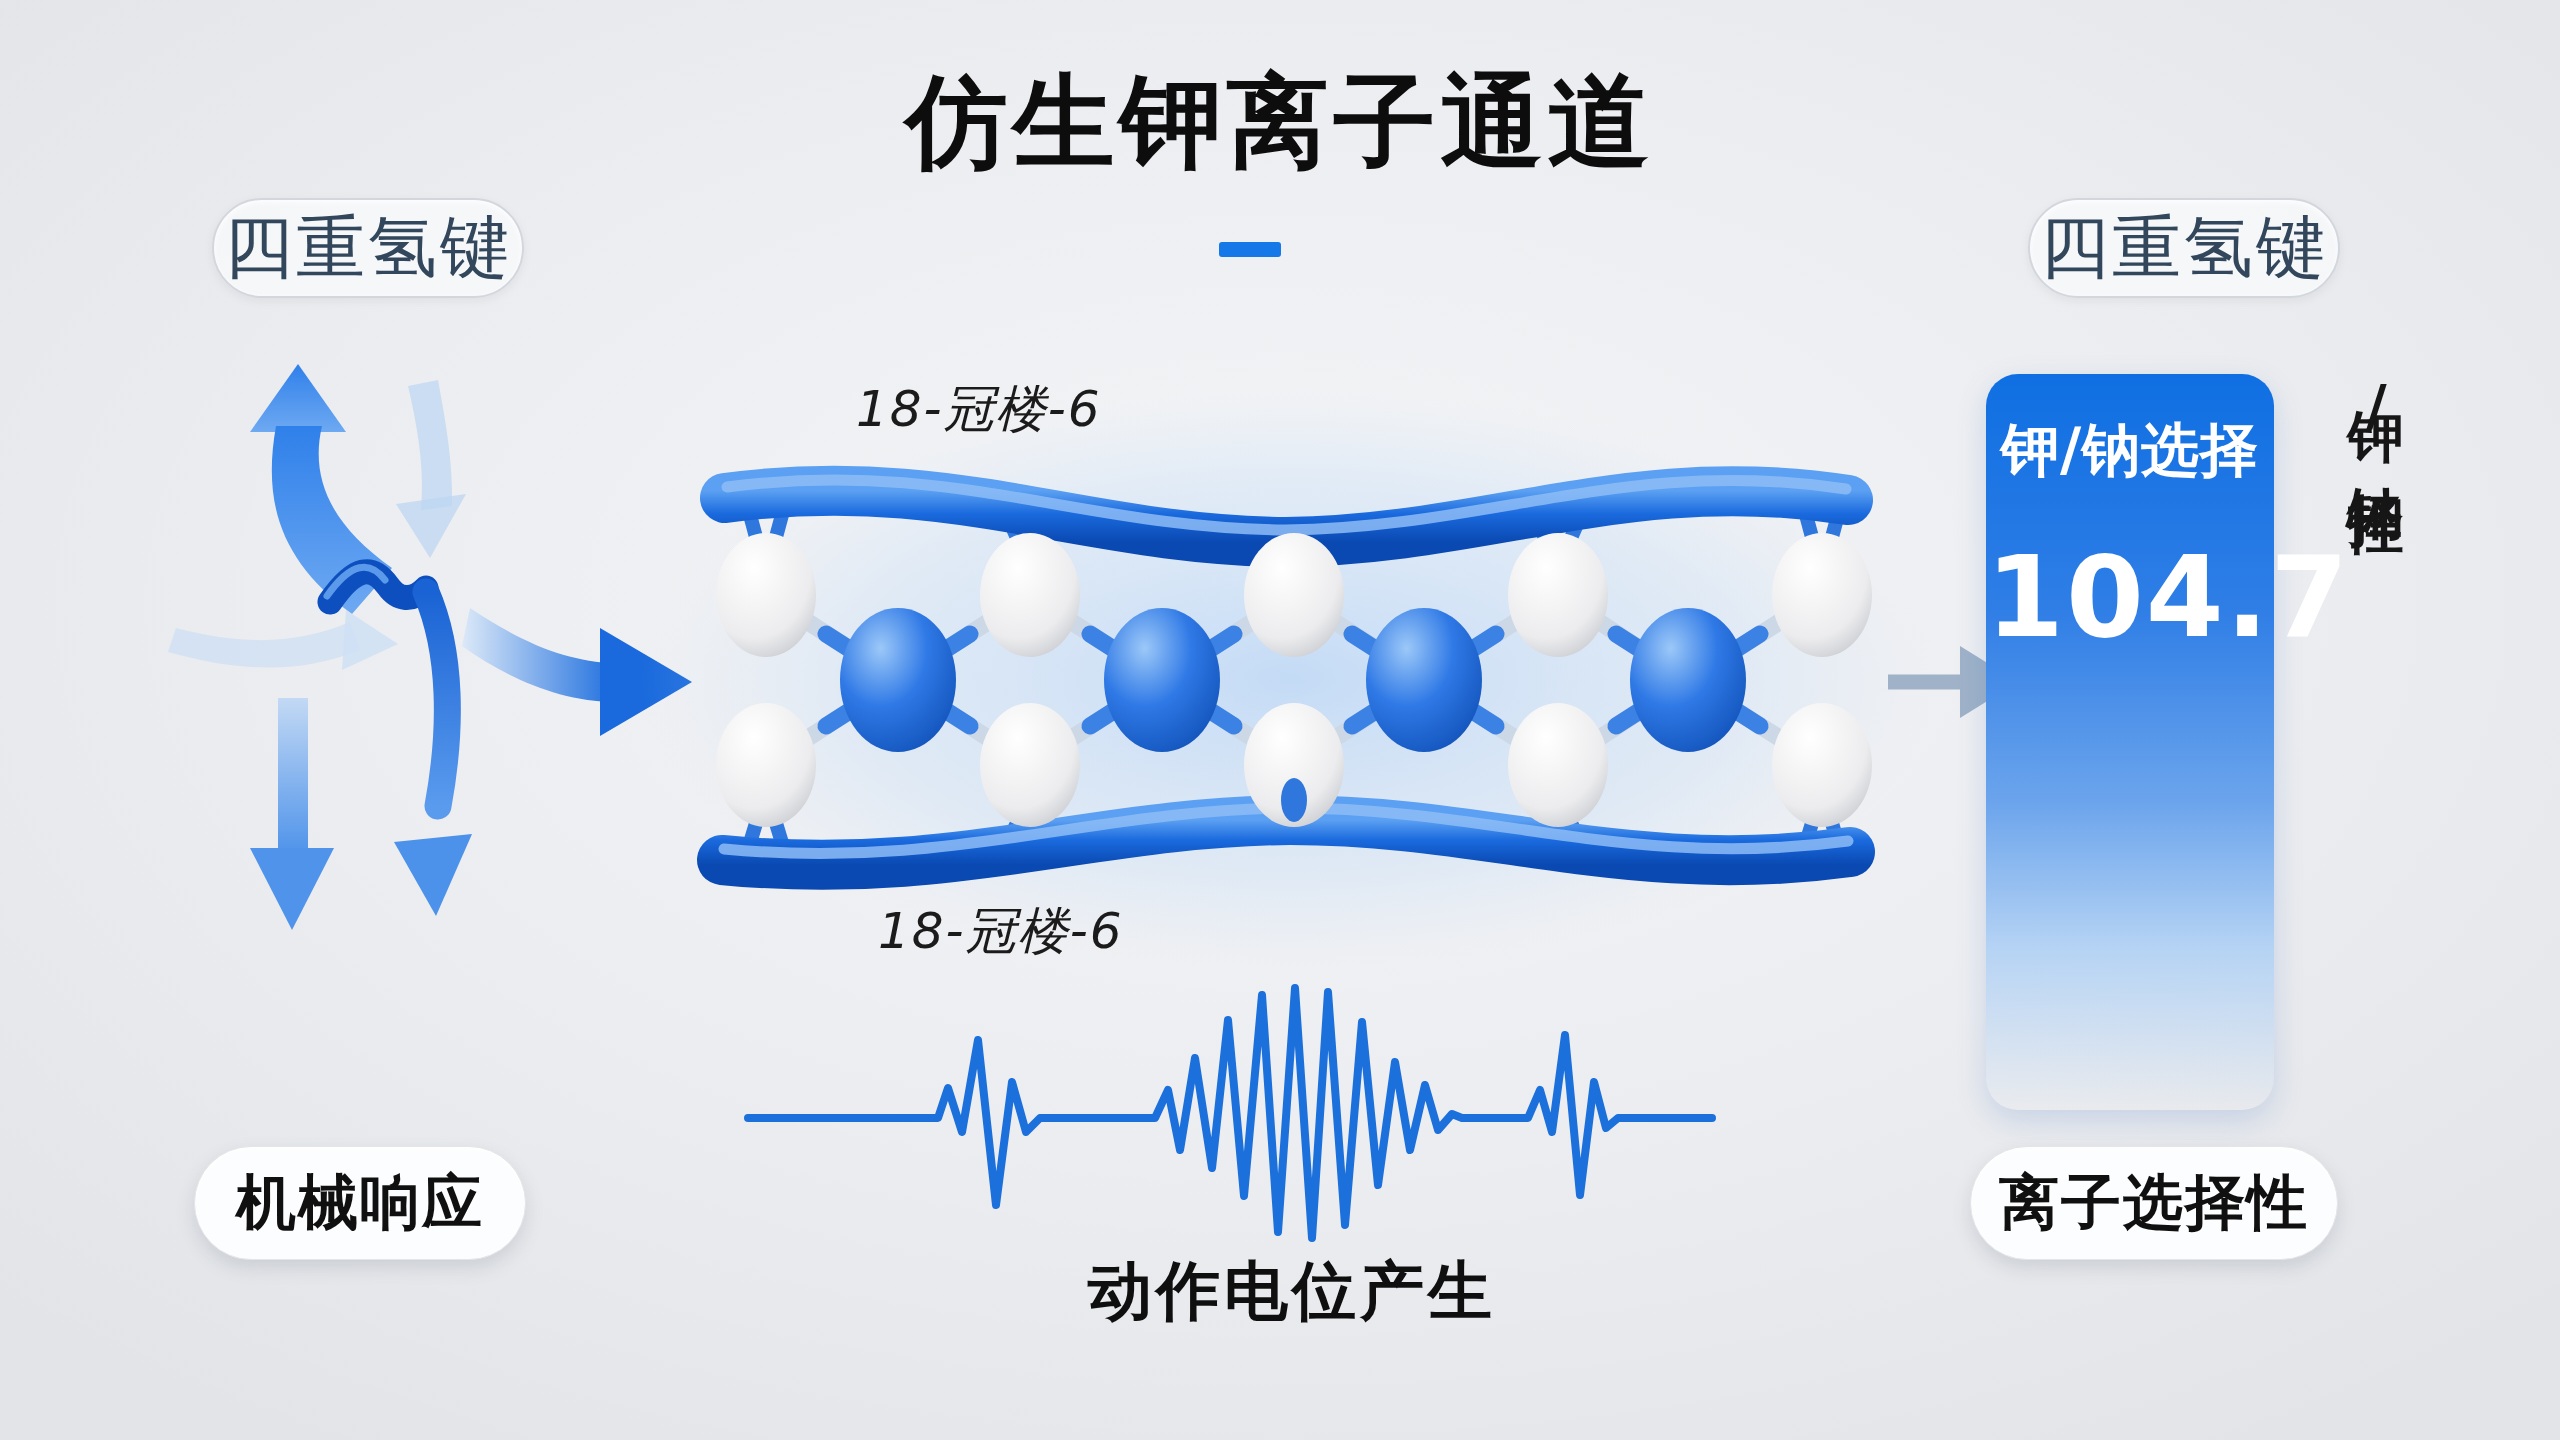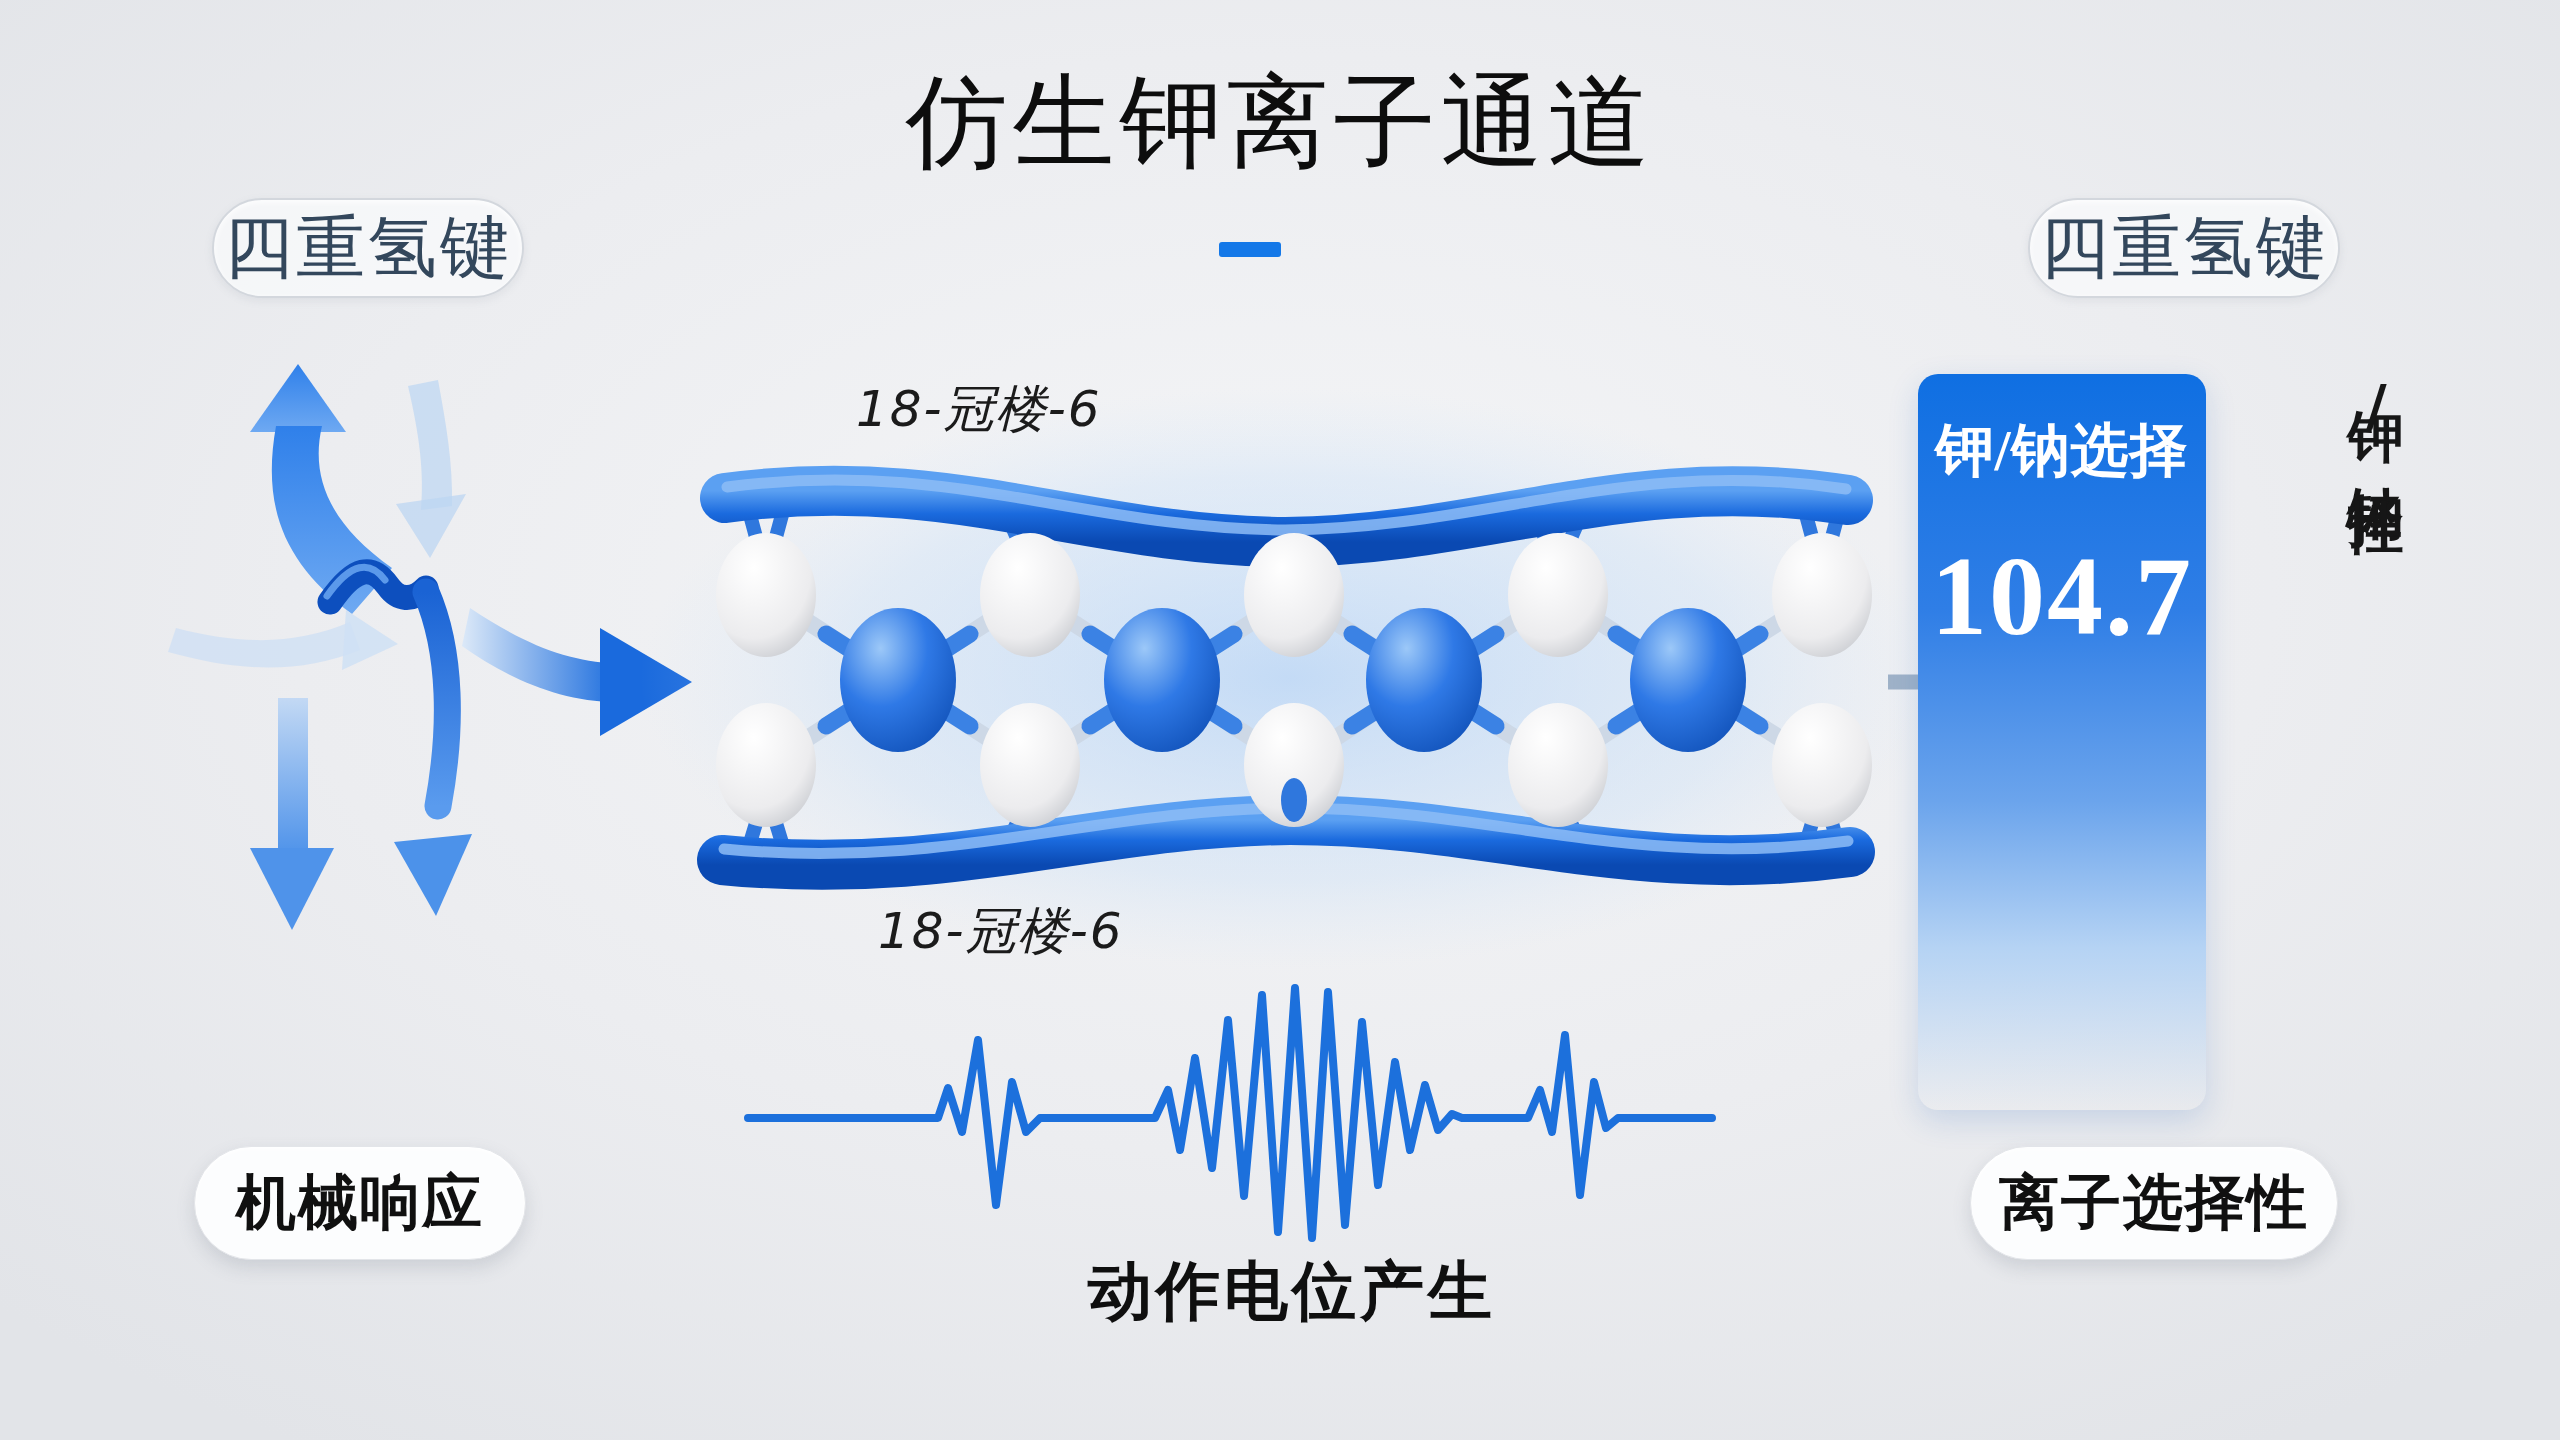--- a/index.html
+++ b/index.html
@@ -12,21 +12,21 @@
     width:2560px;height:1440px;
     overflow:hidden;
     background:
       radial-gradient(ellipse 1800px 1000px at 50% 42%, #f4f5f7 0%, #ecedf0 55%, #e2e4e8 100%);
   }
   .art{position:absolute;left:0;top:0;width:2560px;height:1440px;pointer-events:none;}
 
   .page-title{
     position:absolute;left:0;top:66px;width:100%;
     text-align:center;
-    font-size:102px;font-weight:400;color:#0d0d0d;
+    font-size:102px;font-weight:700;color:#0d0d0d;
     letter-spacing:5px;line-height:1.1;margin:0;
   }
   .title-dash{
     position:absolute;left:1219px;top:242px;width:62px;height:15px;
     background:#1478e8;border-radius:3px;
   }
 
   .pill{
     position:absolute;display:flex;align-items:center;justify-content:center;
     border-radius:60px;white-space:nowrap;
@@ -51,26 +51,25 @@
   .mol-label{
     position:absolute;color:#1b1b1b;font-size:50px;font-weight:500;
     letter-spacing:2px;white-space:nowrap;font-style:italic;
   }
   .lbl-crown-top{left:856px;top:376px;}
   .lbl-hbond-top{left:1488px;top:378px;}
   .lbl-crown-bottom{left:878px;top:898px;}
   .lbl-upy-bottom{left:1440px;top:898px;}
 
   .sel-card{
-    position:absolute;left:1918px;top:374px;width:288px;height:736px;
-    border-radius:20px;
+    position:absolute;left:1986px;top:374px;width:288px;height:736px;
+    border-radius:32px;
     background:linear-gradient(180deg,
       #0f6fe2 0%, #2f7ee6 32%, #6ba4ec 58%, #b5d3f4 78%, rgba(236,240,244,0) 100%);
     box-shadow:0 10px 30px rgba(40,100,190,.18);
-    font-family:Liberation Serif, serif;
   }
   .sel-card-title{
     position:absolute;left:0;top:38px;width:100%;text-align:center;
     color:#ffffff;font-size:58px;font-weight:800;letter-spacing:1px;
   }
   .sel-card-value{
     position:absolute;left:0;top:158px;width:100%;text-align:center;
     color:#ffffff;font-size:112px;font-weight:800;letter-spacing:2px;
   }
   .sel-side-label{

